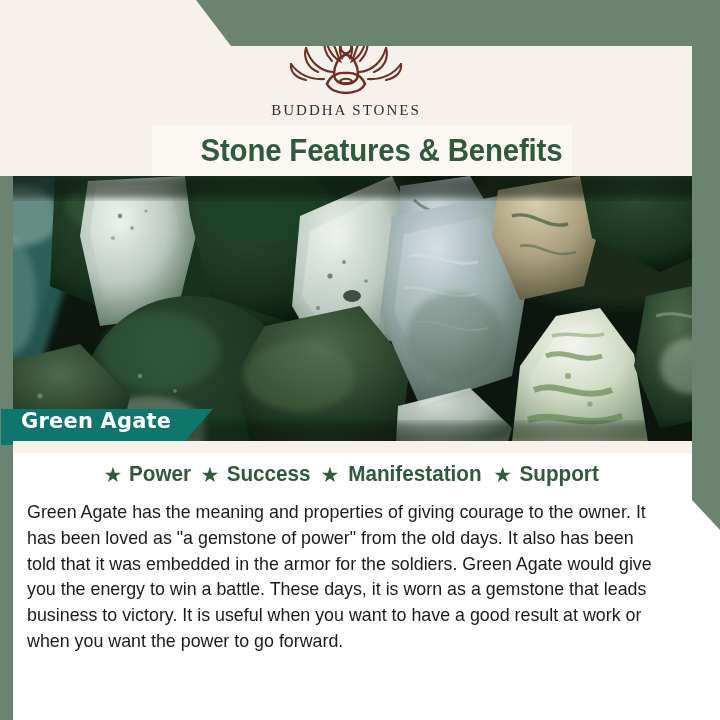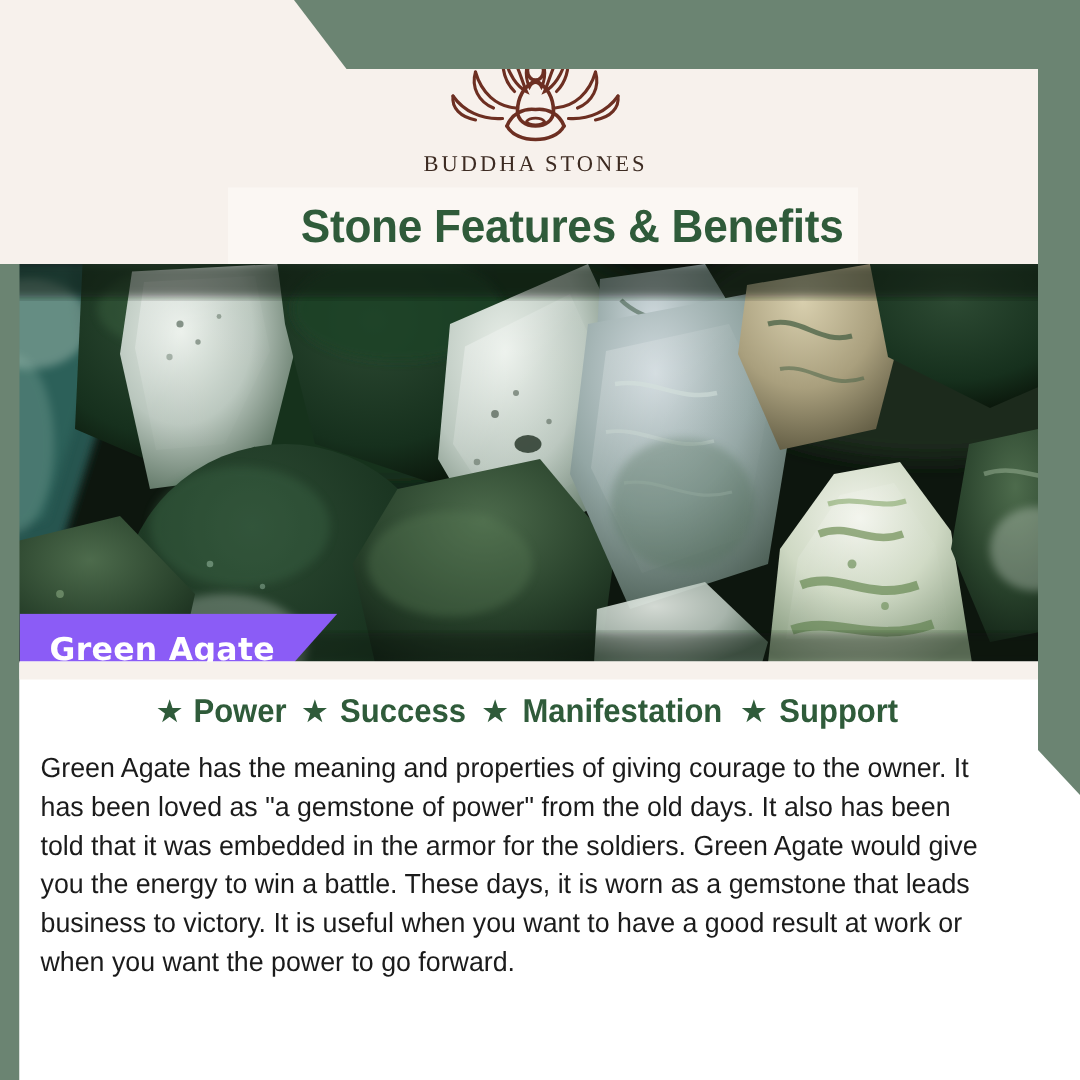--- a/index.html
+++ b/index.html
@@ -38,21 +38,20 @@
     background: #6b8472;
   }
 
   
   .header {
     position: absolute;
     left: 0; top: 0;
     width: 692px;
     height: 176px;
     background: #f7f1ec;
-    padding-left: 22px;
   }
   .logo-wrap {
     position: absolute;
     left: 0; right: 0;
     top: 24px;
     display: flex;
     flex-direction: column;
     align-items: center;
   }
   .logo-mark { width: 132px; height: 74px; display: block; }
@@ -92,28 +91,28 @@
     left: 0; top: 176px;
     width: 720px; height: 266px;
     overflow: hidden;
     background: #10180f;
   }
   .photo svg { display: block; width: 720px; height: 266px; }
 
   
   .stone-banner {
     position: absolute;
-    left: 13px;
+    left: 1px;
     top: 409px;
     width: 212px;
     height: 36px;
-    background: #8b5cf6;
+    background: #0f766e;
     clip-path: polygon(0 0, 212px 0, 180px 36px, 0 36px);
     display: flex;
-    align-items: flex-end;
+    align-items: flex-start;
   }
   .stone-banner-label {
     margin-left: 20px;
     color: #ffffff;
     font-weight: 700;
     font-size: 21px;
     letter-spacing: 0.2px;
     font-family: "DejaVu Sans", sans-serif;
   }
 

